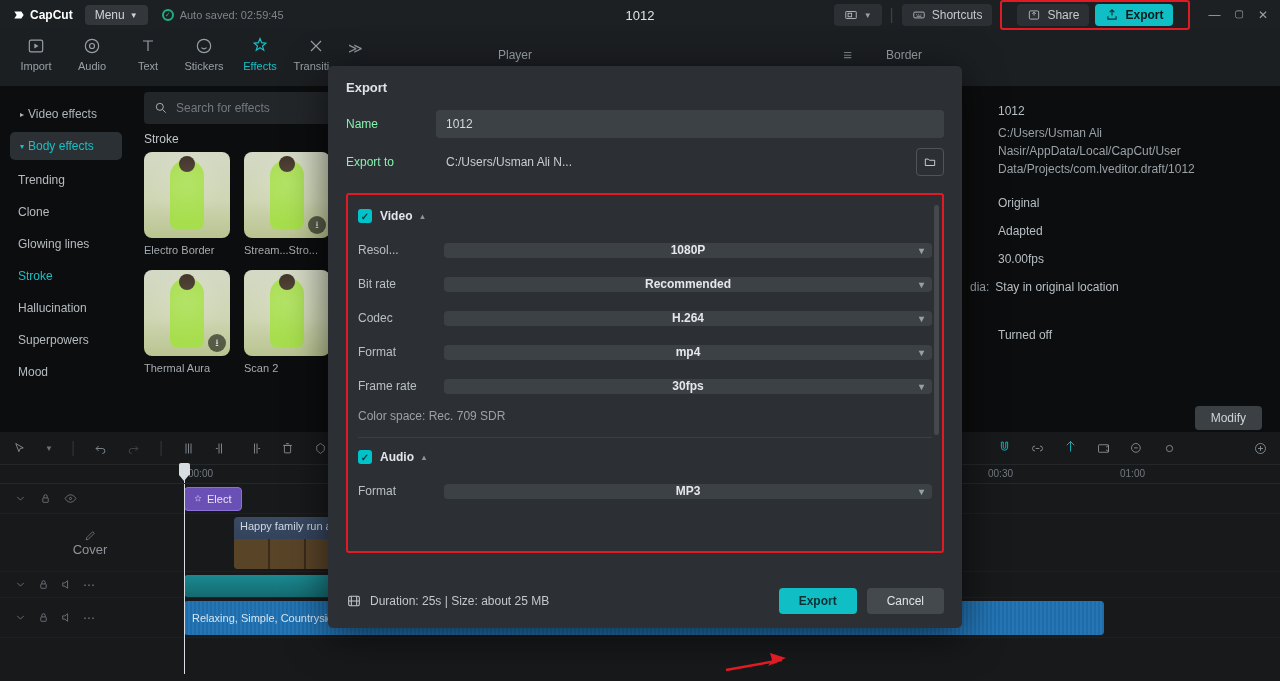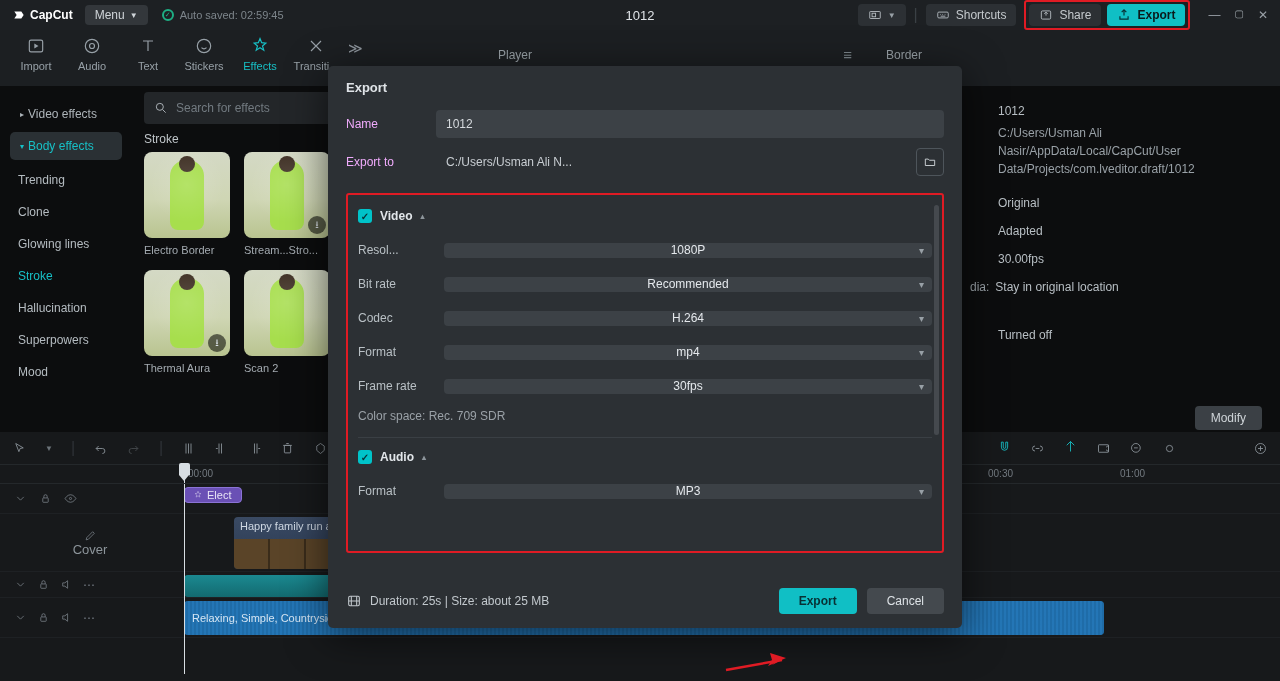--- a/index.html
+++ b/index.html
@@ -30,21 +30,21 @@
   .menu-btn{margin-left:12px;padding:3px 10px;background:#33373b;border-radius:4px;color:#cfd4d8;font-size:12px;display:flex;align-items:center;gap:5px;}
   .autosave{margin-left:14px;color:#7d858b;font-size:11px;display:flex;align-items:center;gap:6px;}
   .autosave .dot{width:12px;height:12px;border-radius:50%;border:2px solid #1eaf84;display:inline-flex;align-items:center;justify-content:center;}
   .autosave .dot::after{content:"✓";font-size:7px;color:#1eaf84}
   .title-center{position:absolute;left:50%;transform:translateX(-50%);font-size:13px;color:#dfe3e7;}
   .title-right{margin-left:auto;display:flex;align-items:center;gap:8px;}
   .tr-btn{padding:4px 10px;background:#2c3034;border-radius:4px;color:#c4c9cd;font-size:12px;display:flex;align-items:center;gap:6px;}
   .tr-btn.export{background:var(--cyan-btn);color:#0b1a1b;font-weight:600;}
   .win-icons{display:flex;gap:14px;margin-left:10px;margin-right:6px;color:#9aa1a7;font-size:12px;}
   .red-box{border:2px solid var(--red-box);border-radius:3px;padding:1px;}
-  .titlebar .red-box{display:flex;gap:6px;padding:2px 3px;}
+  .titlebar .red-box{display:flex;gap:6px;padding:2px 15px;}
   
   .ribbon{position:relative;height:56px;background:#1c1f22;display:flex;z-index:1;}
   .ribbon .tabwrap{display:flex;align-items:flex-start;padding-top:6px;gap:0;margin-left:8px;}
   .ribbon .tab{width:56px;text-align:center;color:#97a0a7;font-size:11px;}
   .ribbon .tab svg{width:20px;height:20px;display:block;margin:0 auto 4px;stroke:#97a0a7;fill:none;stroke-width:1.4;}
   .ribbon .tab.active{color:var(--accent);}
   .ribbon .tab.active svg{stroke:var(--accent);}
   .ribbon .more{color:#8e969d;margin:10px 0 0 4px;font-size:14px;}
   .ribbon .player-lbl{position:absolute;left:498px;top:18px;color:#99a1a7;font-size:12px;}
   .ribbon .player-menu{position:absolute;right:428px;top:16px;color:#7c848b;font-size:15px;}
@@ -83,21 +83,21 @@
   .ruler-mark{position:absolute;top:3px;}
   .playhead{position:absolute;top:0;bottom:0;width:1px;background:#d8dee3;}
   .playhead .handle{position:absolute;top:-2px;left:-5px;width:11px;height:12px;background:#d8dee3;border-radius:2px 2px 0 0;}
   .playhead .handle::after{content:"";position:absolute;left:0;bottom:-6px;border-left:5.5px solid transparent;border-right:5.5px solid transparent;border-top:6px solid #d8dee3;}
   .tl-rows{position:relative;}
   .tl-row{height:30px;display:flex;align-items:center;border-bottom:1px solid #1e2124;}
   .tl-row-ctrl{width:180px;display:flex;align-items:center;gap:12px;padding:0 14px;color:#767e85;}
   .tl-row-ctrl.cover{flex-direction:column;gap:0;justify-content:center;align-items:center;height:56px;}
   .tl-row-ctrl svg{width:13px;height:13px;stroke:#767e85;fill:none;stroke-width:1.5;}
   .tl-content{position:relative;flex:1;height:100%;}
-  .clip{position:absolute;top:3px;height:16px;border-radius:4px;display:flex;align-items:center;padding:0 8px;font-size:11px;overflow:hidden;}
+  .clip{position:absolute;top:3px;height:24px;border-radius:4px;display:flex;align-items:center;padding:0 8px;font-size:11px;overflow:hidden;}
   .clip.fx{background:#6a50b5;color:#e7e3f5;border:1px solid #8b73d6;}
   .clip.fx svg{width:10px;height:10px;margin-right:4px;stroke:#e7e3f5;fill:none;}
   .clip.video{background:linear-gradient(180deg,#3a4a63 0,#2a3a53 100%);color:#cfd8e3;height:52px;top:3px;}
   .clip.audio1{background:linear-gradient(180deg,#1b8991 0,#136a70 100%);height:22px;}
   .clip.audio2{background:#1f6ca8;color:#d5e5f3;height:22px;}
   .clip.audio2 .wave{position:absolute;inset:0;background:repeating-linear-gradient(90deg,#2a82c7 0 2px,#1f6ca8 2px 4px);opacity:.45;}
   .modal{position:absolute;left:328px;top:66px;width:634px;height:562px;background:#2c3034;border-radius:5px;box-shadow:0 8px 40px rgba(0,0,0,0.6);display:flex;flex-direction:column;z-index:10;}
   .modal-title{padding:14px 18px 10px;color:#dfe3e7;font-size:13px;font-weight:600;}
   .modal-body{flex:1;display:flex;padding:0 18px;gap:18px;min-height:0;}
   .mcol-left{width:310px;}
@@ -110,31 +110,31 @@
   .silhouette{position:absolute;bottom:18px;width:42px;height:96px;background:#14100f;border-radius:18px 18px 8px 8px;}
   .silhouette::before{content:"";position:absolute;top:-16px;left:50%;width:20px;height:20px;border-radius:50%;background:#14100f;transform:translateX(-50%);}
   .sil1{left:42px;height:78px;width:34px;}
   .sil2{left:104px;height:108px;}
   .sil3{left:168px;height:88px;width:36px;}
   .sil4{left:218px;height:96px;width:38px;}
   .sil5{left:262px;height:70px;width:30px;}
   .edit-cover{position:absolute;left:8px;top:8px;padding:5px 10px;background:rgba(40,40,40,0.75);border-radius:4px;color:#eef2f5;font-size:12px;display:flex;align-items:center;gap:6px;}
   .mcol-right{flex:1;position:relative;}
   .form-row{display:flex;align-items:center;height:38px;}
-  .form-row .lbl{width:90px;color:#f0abfc;font-size:12px;}
+  .form-row .lbl{width:90px;color:#86efac;font-size:12px;}
   .form-row .val-input{flex:1;height:28px;background:#3c4146;border-radius:4px;padding:0 10px;color:#d6dade;font-size:12px;display:flex;align-items:center;}
   .form-row .val-text{flex:1;color:#c8cdd2;font-size:12px;padding-left:10px;white-space:nowrap;overflow:hidden;text-overflow:ellipsis;}
   .folder-ic{width:28px;height:28px;border:1px solid #4e555b;border-radius:4px;margin-left:8px;display:flex;align-items:center;justify-content:center;}
   .settings-box{margin-top:12px;border:2px solid var(--red-box);border-radius:3px;padding:10px 10px 8px;height:360px;overflow:hidden;position:relative;}
   .settings-box .scrollbar{position:absolute;right:3px;top:10px;width:5px;height:230px;background:#45494e;border-radius:3px;}
   .sec-head{display:flex;align-items:center;gap:8px;color:#e2e6ea;font-size:12px;font-weight:600;margin:4px 0 10px;}
   .chk{width:14px;height:14px;border-radius:3px;background:var(--accent2);display:inline-flex;align-items:center;justify-content:center;color:#063236;font-size:10px;font-weight:900;}
   .set-row{display:flex;align-items:center;height:34px;}
   .set-row .slbl{width:86px;color:#b9c0c5;font-size:12px;white-space:nowrap;overflow:hidden;text-overflow:ellipsis;}
-  .select{flex:1;height:15px;background:#3c4146;border-radius:4px;display:flex;align-items:center;justify-content:center;position:relative;color:#e4e8ec;font-size:12px;font-weight:400;text-align:right;}
+  .select{flex:1;height:15px;background:#3c4146;border-radius:4px;display:flex;align-items:center;justify-content:center;position:relative;color:#e4e8ec;font-size:12px;font-weight:700;text-align:right;}
   .select .chev{position:absolute;right:8px;color:#98a0a6;font-size:10px;}
   .hint{color:#9aa1a7;font-size:12px;margin:6px 0 14px;}
   .sec-div{height:1px;background:#3a3f44;margin:6px 0 12px;}
   .modal-foot{height:54px;display:flex;align-items:center;padding:0 18px;gap:10px;}
   .foot-info{color:#c2c8cd;font-size:12px;display:flex;align-items:center;gap:8px;}
   .foot-sp{flex:1;}
   .btn{padding:6px 20px;border-radius:4px;font-size:12px;}
   .btn.cancel{background:#44494e;color:#dde2e6;}
   .btn.export{background:var(--cyan-btn);color:#083034;font-weight:600;}
   

